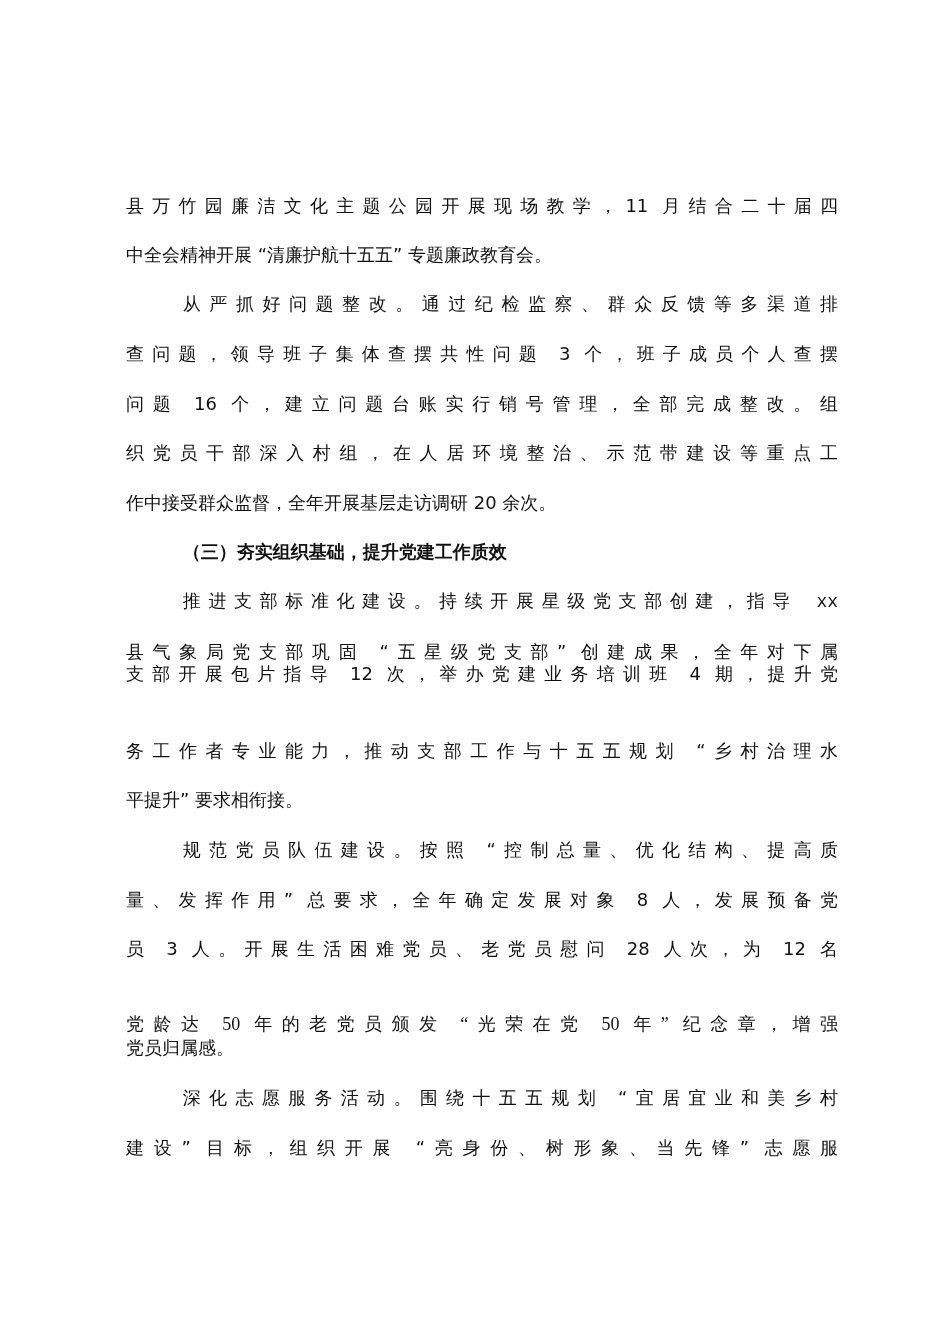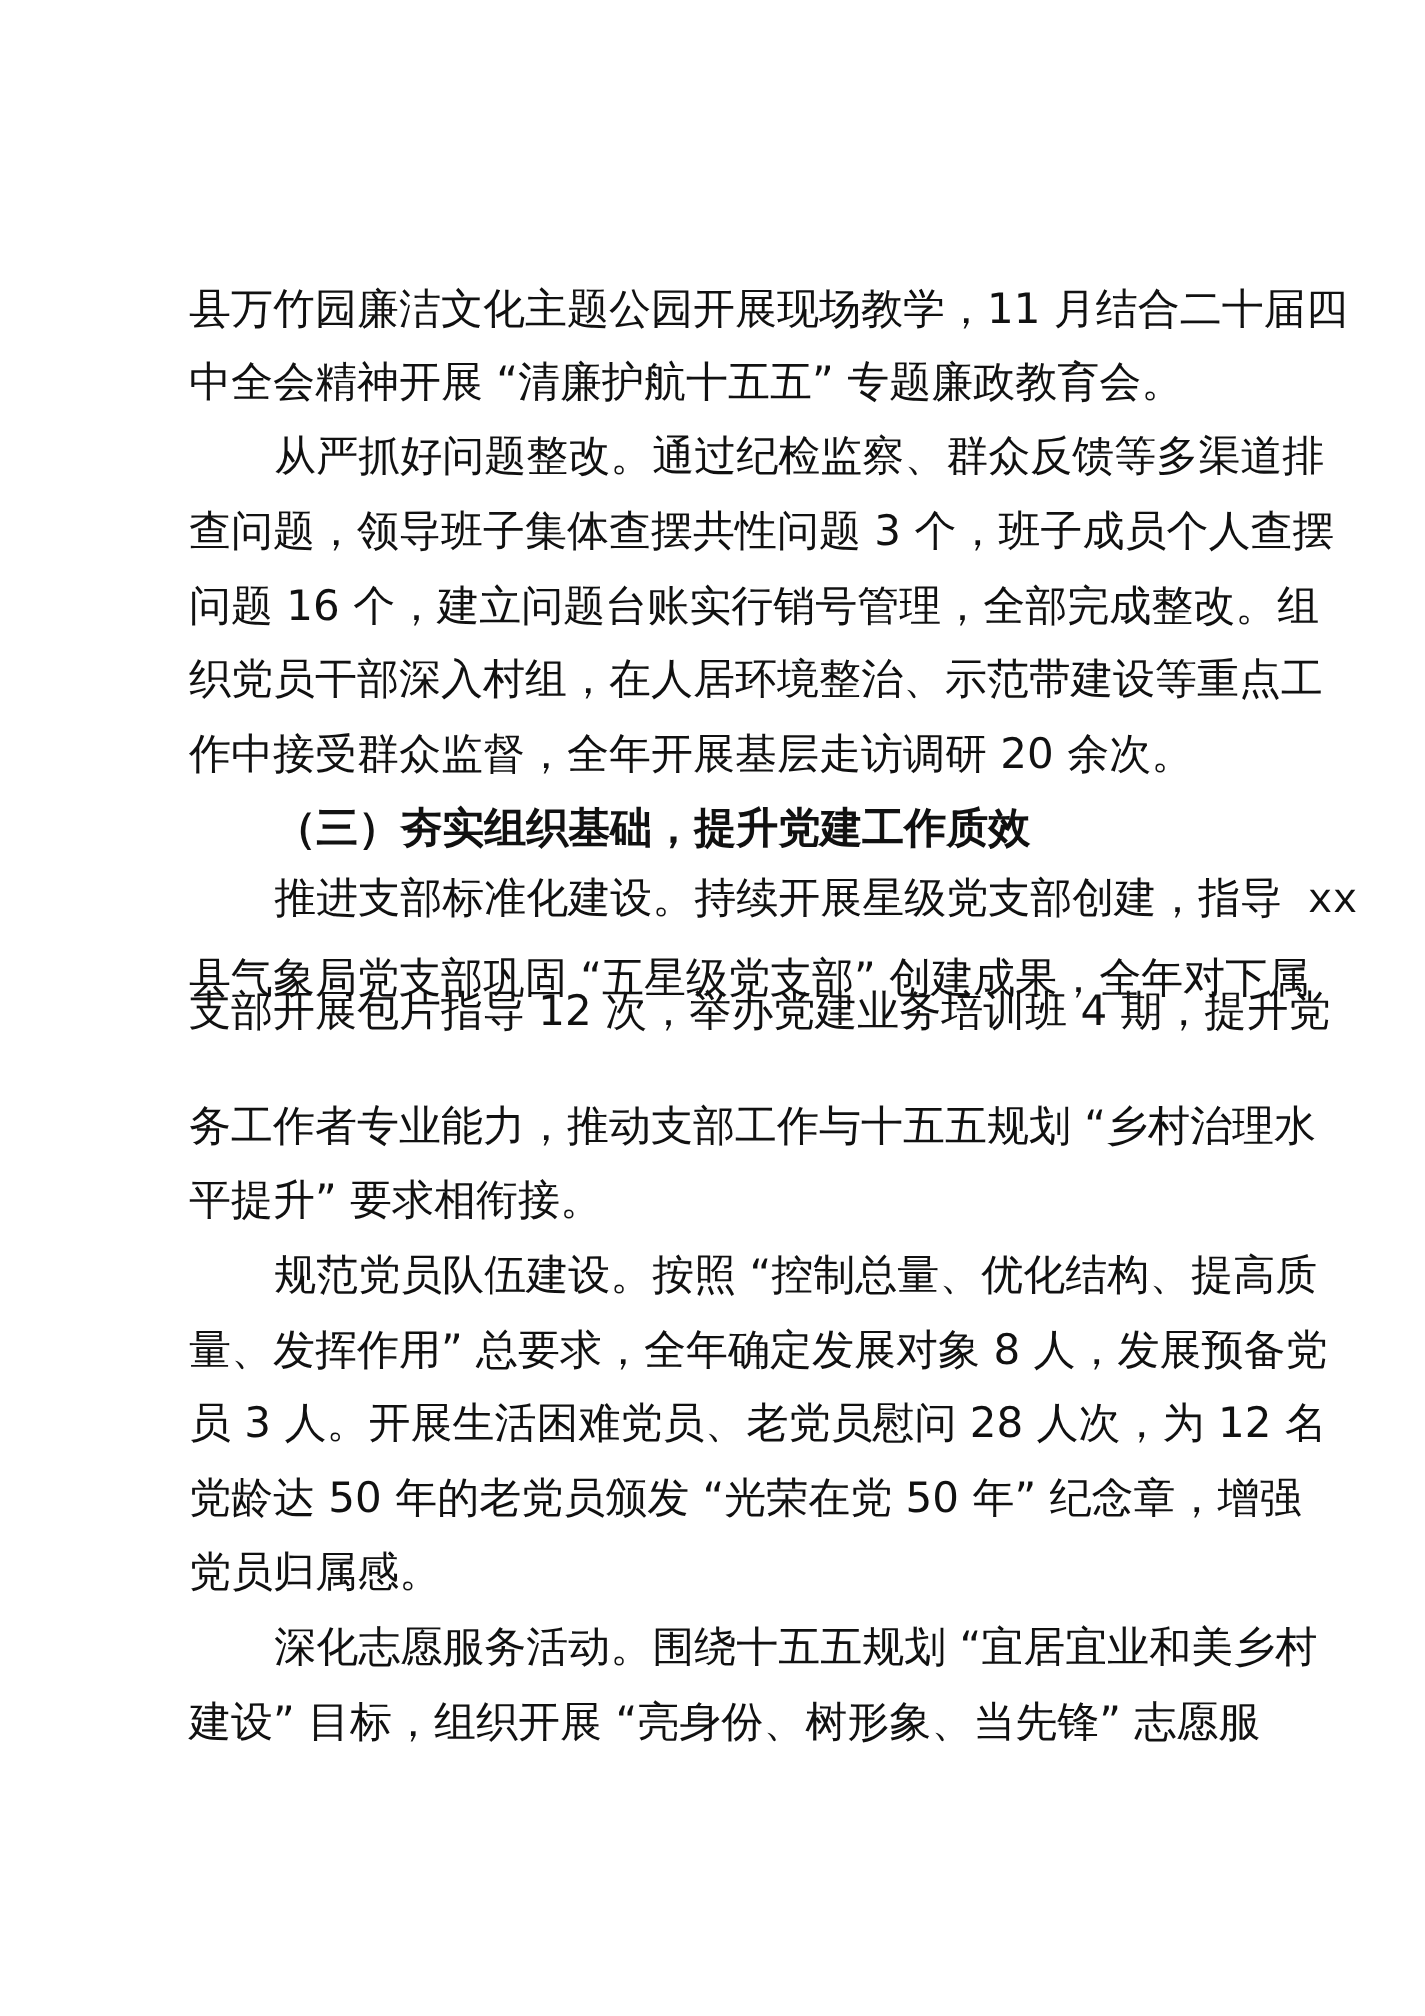--- a/index.html
+++ b/index.html
@@ -1,20 +1,20 @@
 <!DOCTYPE html>
 <html><head>
 <meta charset="utf-8">
 <style>
   html, body { margin: 0; padding: 0; background: #ffffff; }
   body { width: 950px; height: 1344px; position: relative; overflow: hidden;
          font-family: "DejaVu Sans", "Liberation Sans", sans-serif; color: #111111; }
   .page { position: absolute; left: 0; top: 0; width: 950px; height: 1344px; background: #ffffff; }
   .line { position: absolute; left: 126px; width: 712px; height: 40px;
-          font-size: 28px; line-height: 40px; white-space: nowrap; letter-spacing: 0px; }
+          font-size: 18px; line-height: 40px; white-space: nowrap; letter-spacing: 0px; }
   .justify { text-align: justify; text-align-last: justify; }
   .heading { font-weight: bold; }
 </style>
 </head>
 <body>
 
 <div class="page">
   <div class="line justify" style="top: 186px; left: 126px; width: 712px;">县万竹园廉洁文化主题公园开展现场教学，11 月结合二十届四</div>
   <div class="line" style="top: 235px; left: 126px; width: 712px;">中全会精神开展 “清廉护航十五五” 专题廉政教育会。</div>
   <div class="line justify" style="top: 284px; left: 182.8px; width: 655.2px;">从严抓好问题整改。通过纪检监察、群众反馈等多渠道排</div>
@@ -24,17 +24,17 @@
   <div class="line" style="top: 483px; left: 126px; width: 712px;">作中接受群众监督，全年开展基层走访调研 20 余次。</div>
   <div class="line heading" style="top: 532px; left: 182.8px; width: 655.2px;">（三）夯实组织基础，提升党建工作质效</div>
   <div class="line justify" style="top: 582px; left: 182.8px; width: 655.2px; font-family: Liberation Mono, monospace;">推进支部标准化建设。持续开展星级党支部创建，指导 xx</div>
   <div class="line justify" style="top: 632px; left: 126px; width: 712px;">县气象局党支部巩固 “五星级党支部” 创建成果，全年对下属</div>
   <div class="line justify" style="top: 654px; left: 126px; width: 712px;">支部开展包片指导 12 次，举办党建业务培训班 4 期，提升党</div>
   <div class="line justify" style="top: 731px; left: 126px; width: 712px;">务工作者专业能力，推动支部工作与十五五规划 “乡村治理水</div>
   <div class="line" style="top: 780px; left: 126px; width: 712px;">平提升” 要求相衔接。</div>
   <div class="line justify" style="top: 830px; left: 182.8px; width: 655.2px;">规范党员队伍建设。按照 “控制总量、优化结构、提高质</div>
   <div class="line justify" style="top: 880px; left: 126px; width: 712px;">量、发挥作用” 总要求，全年确定发展对象 8 人，发展预备党</div>
   <div class="line justify" style="top: 929px; left: 126px; width: 712px;">员 3 人。开展生活困难党员、老党员慰问 28 人次，为 12 名</div>
-  <div class="line justify" style="top: 979px; left: 126px; width: 712px;">党龄达 50 年的老党员颁发 “光荣在党 50 年” 纪念章，增强</div>
+  <div class="line justify" style="top: 1004px; left: 126px; width: 712px; font-family: Liberation Serif, serif;">党龄达 50 年的老党员颁发 “光荣在党 50 年” 纪念章，增强</div>
   <div class="line" style="top: 1028px; left: 126px; width: 712px;">党员归属感。</div>
   <div class="line justify" style="top: 1078px; left: 182.8px; width: 655.2px;">深化志愿服务活动。围绕十五五规划 “宜居宜业和美乡村</div>
   <div class="line justify" style="top: 1128px; left: 126px; width: 712px;">建设” 目标，组织开展 “亮身份、树形象、当先锋” 志愿服</div>
 </div>
 
 </body></html>

